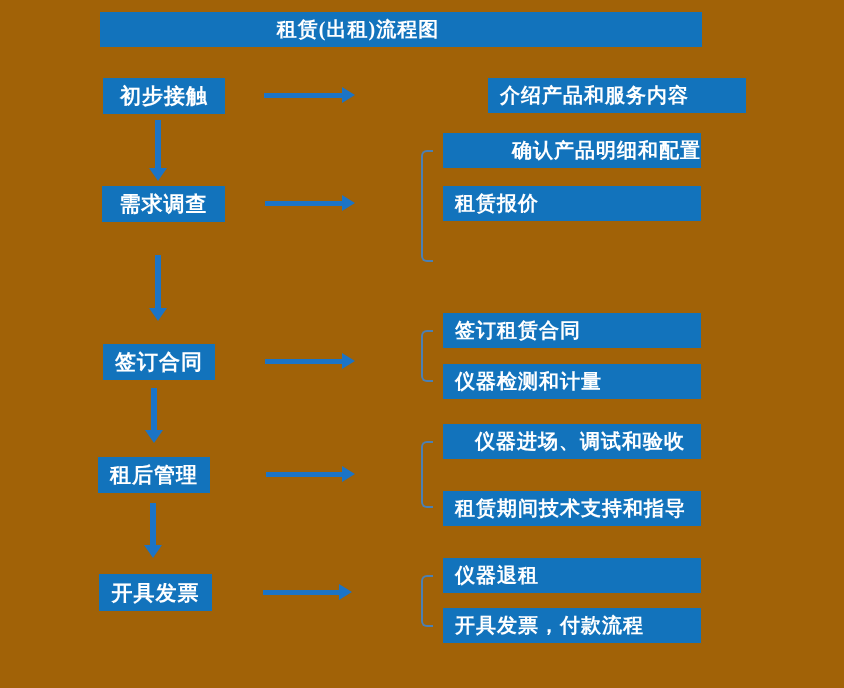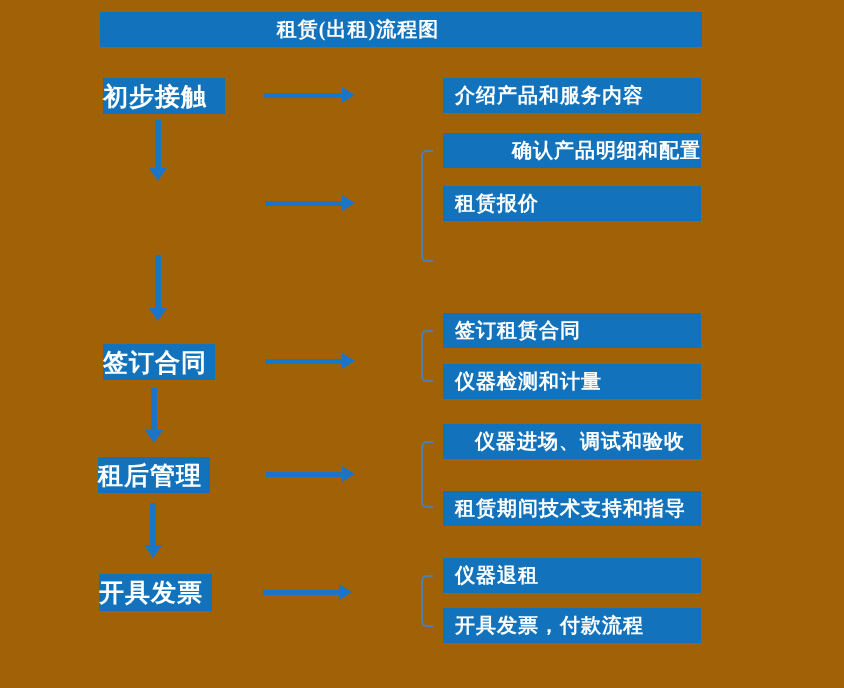--- a/index.html
+++ b/index.html
@@ -20,22 +20,22 @@
     letter-spacing:1px;
     box-sizing:border-box;
   }
   .banner{
     left:100px;top:12px;width:602px;height:35px;
     justify-content:center;
     font-size:20px;
   }
   .banner .banner-text{transform:translateX(-43px);}
   .stage-box{
-    justify-content:flex-start;
-    font-size:25px;
+    justify-content:center;
+    font-size:21px;
     height:36px;
   }
   .detail-box{
     left:443px;width:258px;height:35px;
     padding-left:12px;
     font-size:20px;
     justify-content:flex-start;
   }
   .h-arrow-shaft{
     position:absolute;height:5px;
@@ -71,20 +71,23 @@
 <body>
 
 <div id="canvas">
 
   <div class="blue-box banner">
     <span class="banner-text">租赁(出租)流程图</span>
   </div>
 
   <div class="blue-box stage-box" style="left:103px;top:78px;width:122px;">
     <span>初步接触</span>
+  </div>
+  <div class="blue-box stage-box" style="left:102px;top:186px;width:123px;">
+    <span>需求调查</span>
   </div>
   <div class="blue-box stage-box" style="left:103px;top:344px;width:112px;">
     <span>签订合同</span>
   </div>
   <div class="blue-box stage-box" style="left:98px;top:457px;width:112px;">
     <span>租后管理</span>
   </div>
   <div class="blue-box stage-box" style="left:99px;top:574px;width:113px;height:37px;">
     <span>开具发票</span>
   </div>
@@ -125,21 +128,21 @@
   <div>
     <div class="h-arrow-shaft" style="left:263px;top:590px;width:76px;"></div>
     <div class="h-arrow-head" style="left:339px;top:584px;"></div>
   </div>
 
   <div class="bracket" style="top:150px;height:112px;"></div>
   <div class="bracket" style="top:330px;height:52px;"></div>
   <div class="bracket" style="top:441px;height:67px;"></div>
   <div class="bracket" style="top:575px;height:52px;"></div>
 
-  <div class="blue-box detail-box" style="top:78px;">
+  <div class="blue-box detail-box" style="top:78px;margin-left:45px;">
     <span>介绍产品和服务内容</span>
   </div>
 
   <div class="blue-box detail-box" style="top:133px;justify-content:flex-end;">
     <span>确认产品明细和配置</span>
   </div>
   <div class="blue-box detail-box" style="top:186px;">
     <span>租赁报价</span>
   </div>
 

